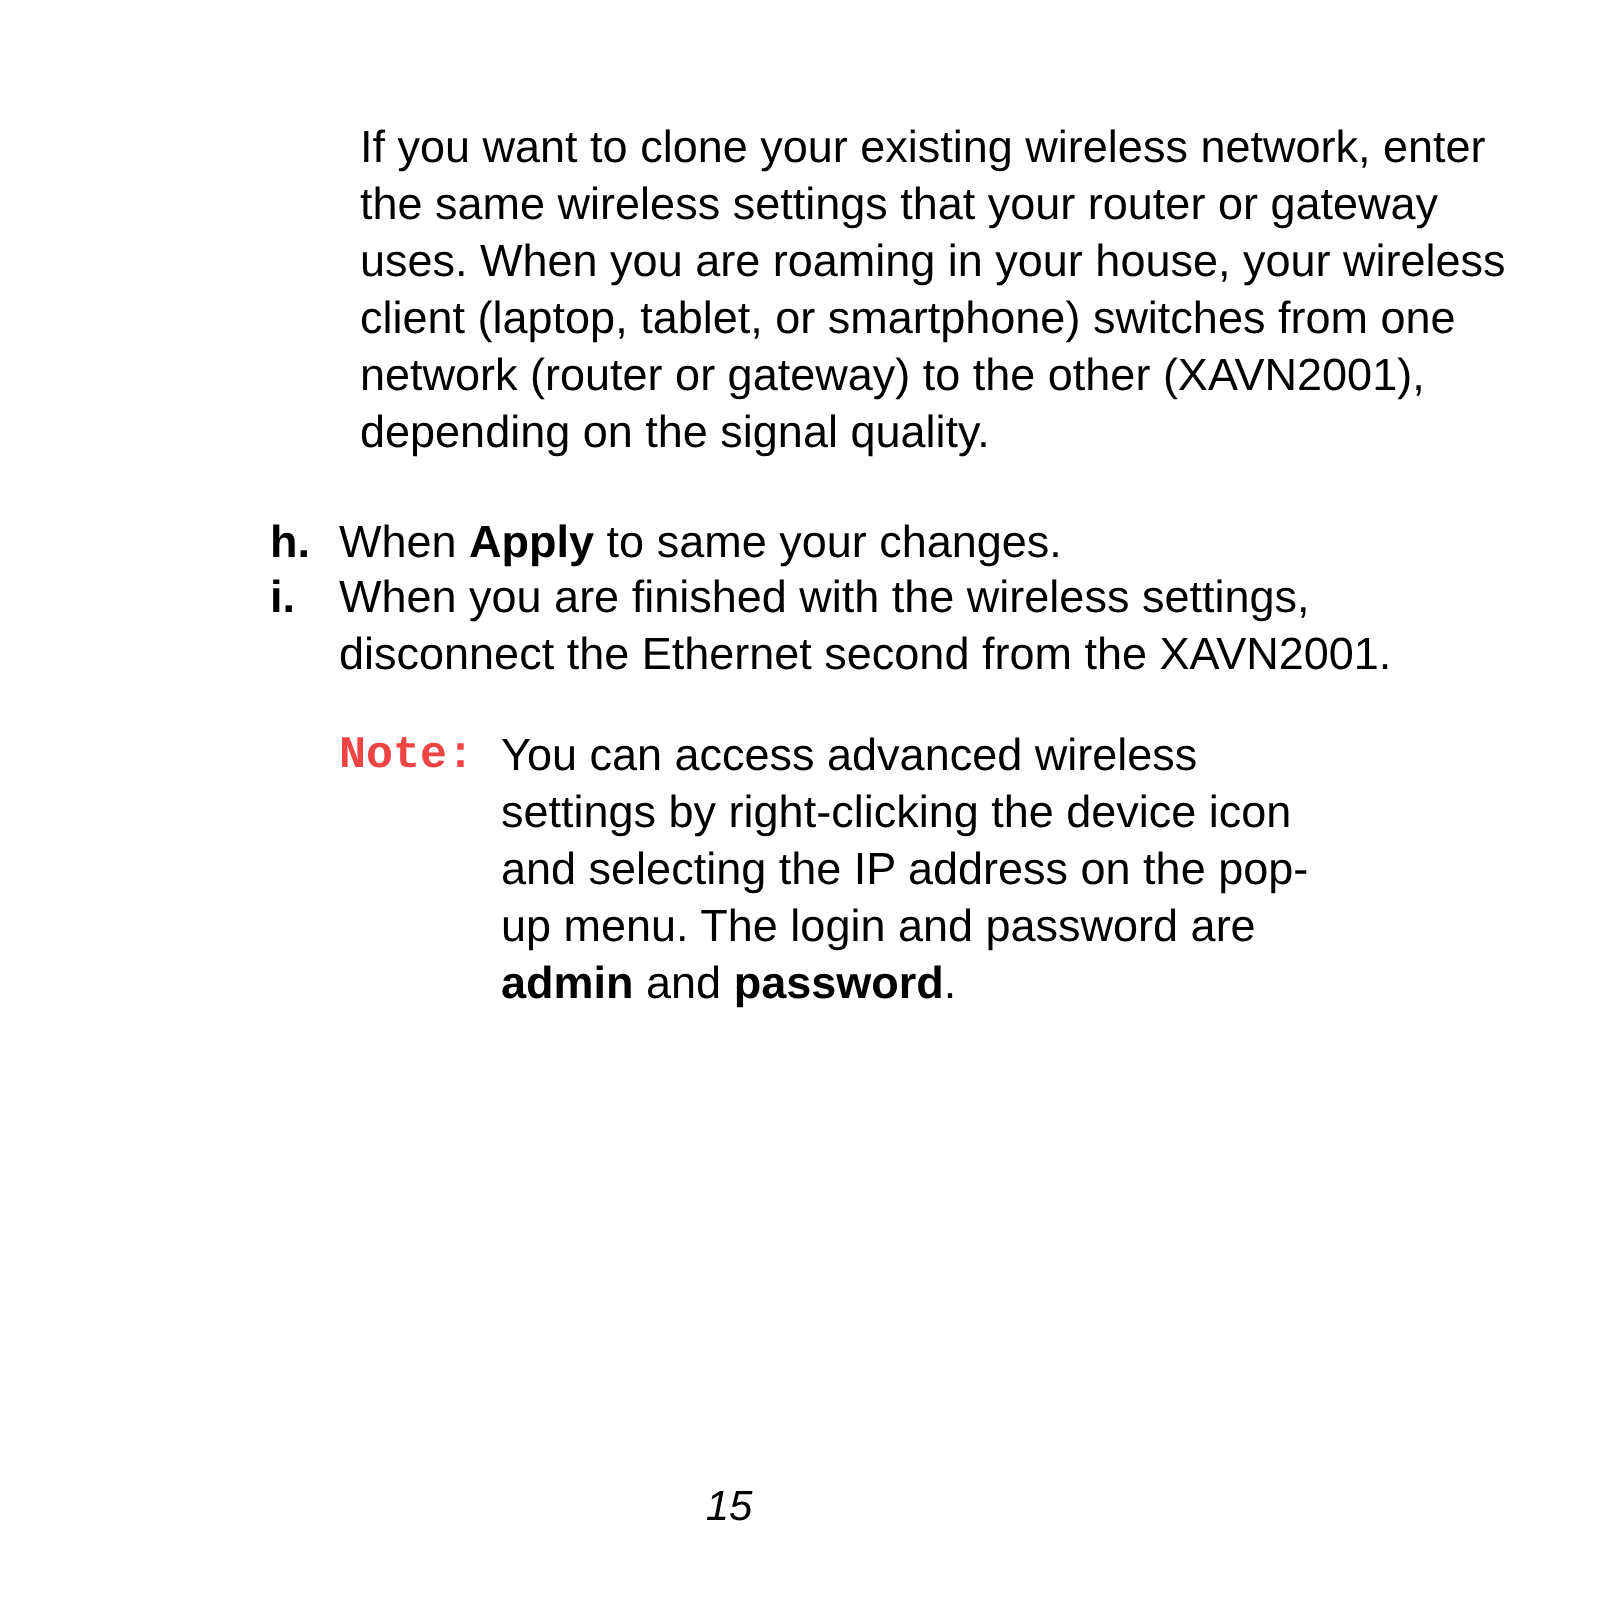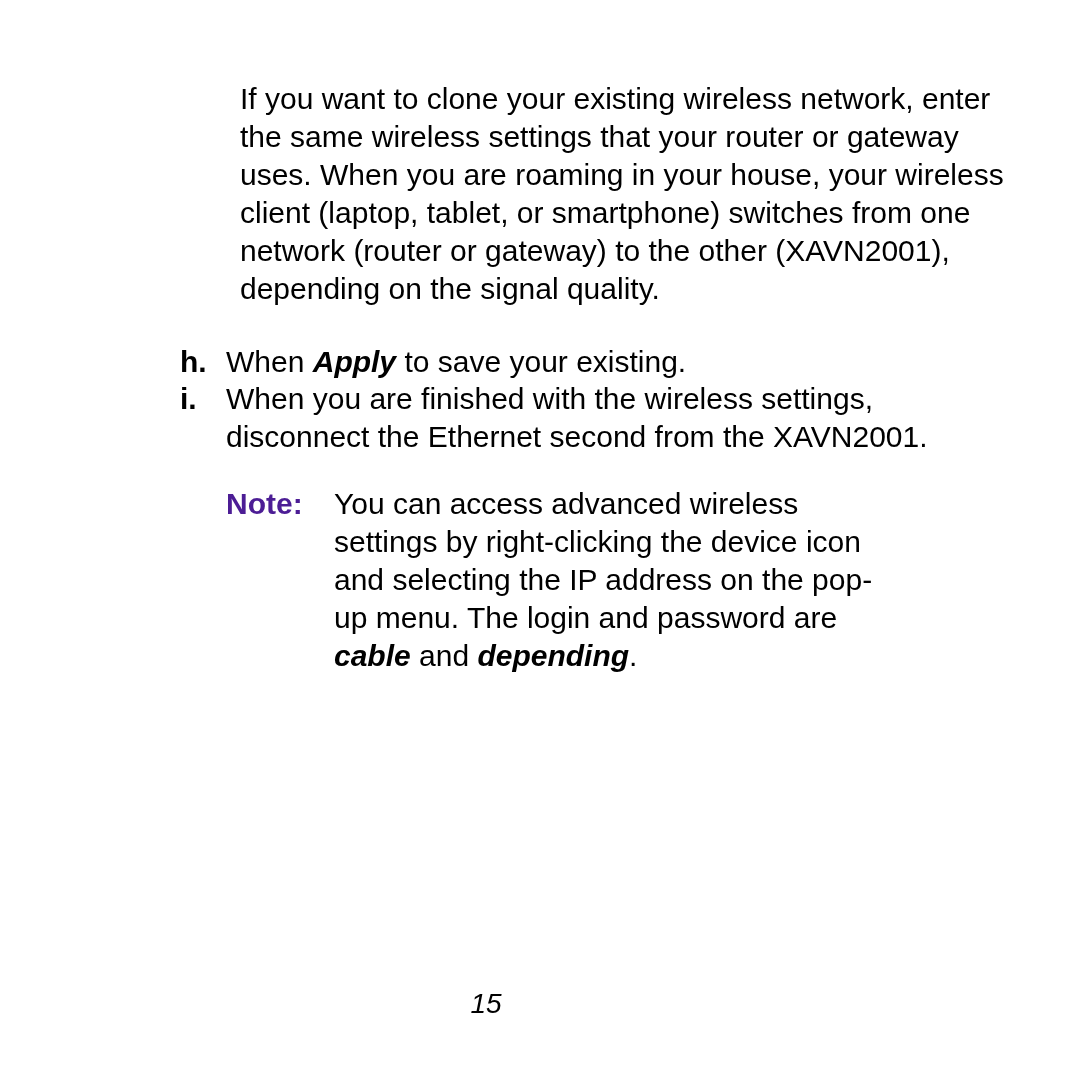--- a/index.html
+++ b/index.html
@@ -41,27 +41,28 @@
   }
   .note-block {
     display: flex;
     font-size: 30px;
     line-height: 1.27;
     margin-top: 30px;
     padding-left: 46px; 
   }
   .note-label {
     flex: 0 0 108px;
-    color: #4c1d95;
+    color: #ef4444;
     font-weight: bold;
+    font-family: Liberation Mono, monospace;
   }
   .note-text {
     flex: 0 0 540px;
   }
-  .bold { font-weight: bold; font-style: italic; }
+  .bold { font-weight: bold; }
   .page-number {
     position: absolute;
     bottom: 60px;
     width: 972px;
     left: 0;
     text-align: center;
     font-style: italic;
     font-size: 28px;
   }
 </style>
@@ -69,30 +70,30 @@
 <body>
 
 <div class="page">
 
   <p class="body-para">If you want to clone your existing wireless network, enter the same wireless settings that your router or gateway uses. When you are roaming in your house, your wireless client (laptop, tablet, or smartphone) switches from one network (router or gateway) to the other (XAVN2001), depending on the signal quality.</p>
 
 
   <div class="list-row">
     <div class="list-marker">h.</div>
     <div class="list-text">
-      <span>When </span><span class="bold">Apply</span><span> to save your existing.</span>
+      <span>When </span><span class="bold">Apply</span><span> to same your changes.</span>
     </div>
   </div>
 
   <div class="list-row">
     <div class="list-marker">i.</div>
     <div class="list-text">When you are finished with the wireless settings, disconnect the Ethernet second from the XAVN2001.</div>
   </div>
 
   <div class="note-block">
     <div class="note-label"><span>Note:</span></div>
     <div class="note-text">
-      <span>You can access advanced wireless settings by right-clicking the device icon and selecting the IP address on the pop-up menu. The login and password are </span><span class="bold">cable</span><span> and </span><span class="bold">depending</span><span>.</span>
+      <span>You can access advanced wireless settings by right-clicking the device icon and selecting the IP address on the pop-up menu. The login and password are </span><span class="bold">admin</span><span> and </span><span class="bold">password</span><span>.</span>
     </div>
   </div>
 
   <div class="page-number">15</div>
 </div>
 
 </body></html>

